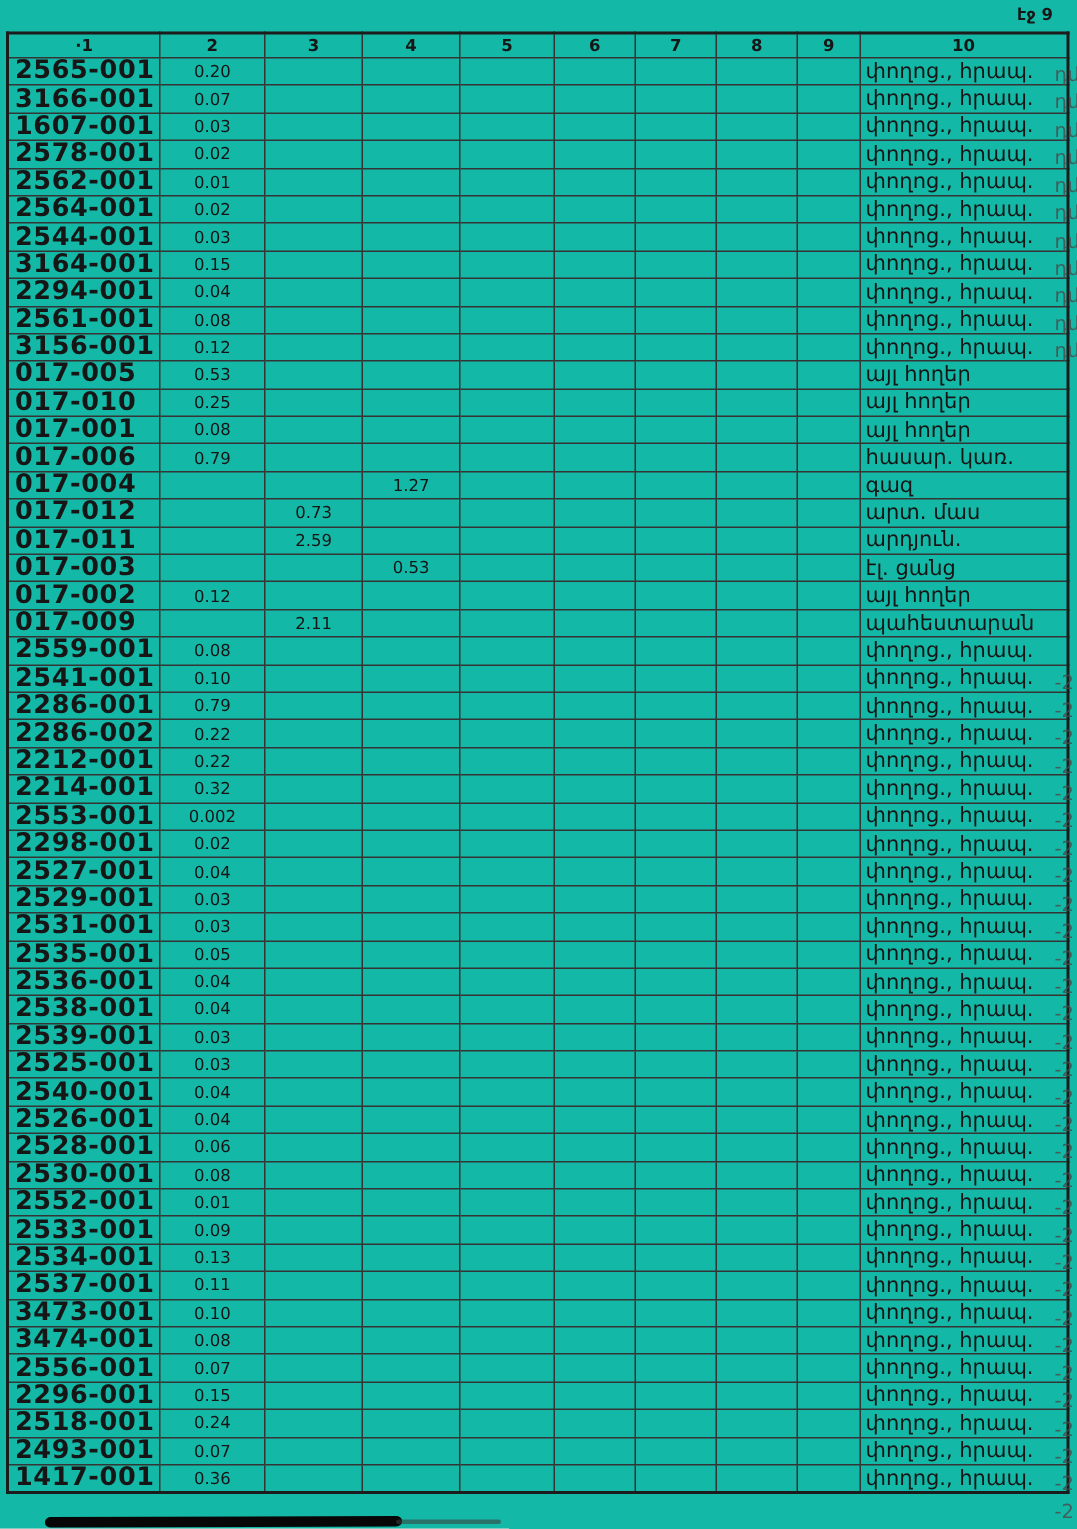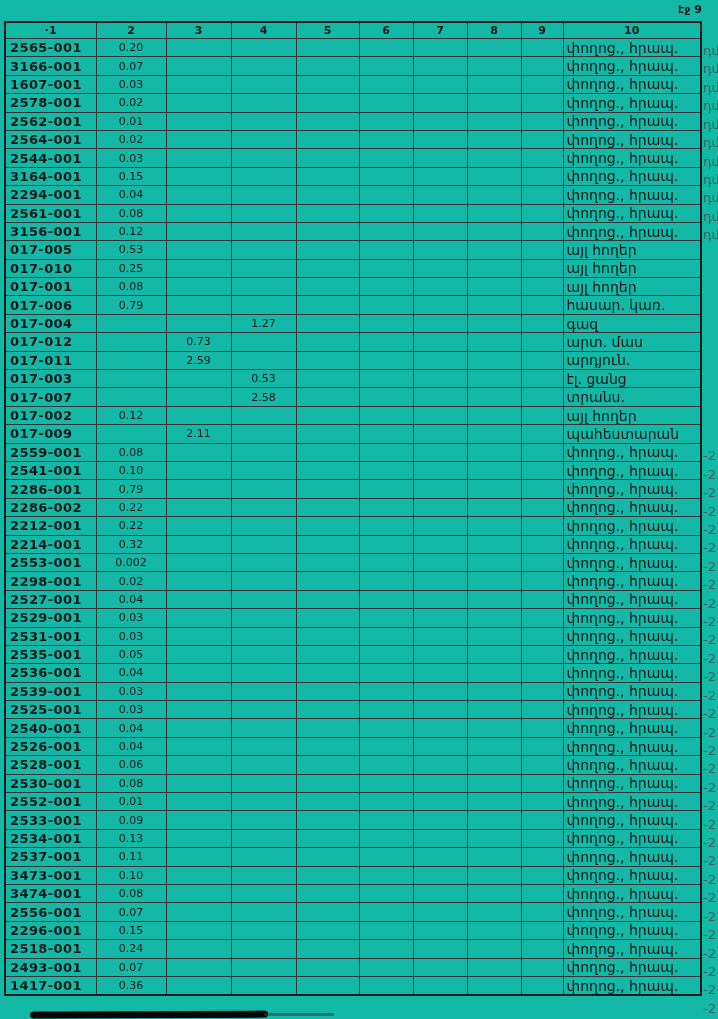--- a/index.html
+++ b/index.html
@@ -23,21 +23,21 @@
   table.grid th, table.grid td{
     border:1px solid #353535;
     font-size:11px;line-height:1;
     padding:0 3px;height:17.4px;
     overflow:hidden;white-space:nowrap;
   }
   table.grid th{
     text-align:center;font-weight:bold;height:15px;font-size:11px;
   }
   table.grid td{text-align:center;}
-  table.grid td.col1{text-align:left;padding-left:4px;letter-spacing:.4px;font-weight:bold;font-size:13px;}
+  table.grid td.col1{text-align:left;padding-left:4px;letter-spacing:.4px;font-weight:bold;font-size:17px;}
   table.grid td.col10{text-align:left;padding-left:3px;font-size:14px;}
   .marks-strip{
     position:absolute;left:701px;top:0;width:17px;height:1019px;
   }
   .mark{
     position:absolute;left:2px;
     font-size:13px;color:#4a4a4a;opacity:.8;
     white-space:nowrap;
   }
   .smudge{
@@ -307,32 +307,20 @@
           <td class="col3"></td>
           <td class="col4">0.53</td>
           <td class="col5"></td>
           <td class="col6"></td>
           <td class="col7"></td>
           <td class="col8"></td>
           <td class="col9"></td>
           <td class="col10">էլ. ցանց</td>
         </tr>
         <tr>
-          <td class="col1">017-007</td>
-          <td class="col2"></td>
-          <td class="col3"></td>
-          <td class="col4">2.58</td>
-          <td class="col5"></td>
-          <td class="col6"></td>
-          <td class="col7"></td>
-          <td class="col8"></td>
-          <td class="col9"></td>
-          <td class="col10">տրանս.</td>
-        </tr>
-        <tr>
           <td class="col1">017-002</td>
           <td class="col2">0.12</td>
           <td class="col3"></td>
           <td class="col4"></td>
           <td class="col5"></td>
           <td class="col6"></td>
           <td class="col7"></td>
           <td class="col8"></td>
           <td class="col9"></td>
           <td class="col10">այլ հողեր</td>
@@ -488,20 +476,32 @@
           <td class="col4"></td>
           <td class="col5"></td>
           <td class="col6"></td>
           <td class="col7"></td>
           <td class="col8"></td>
           <td class="col9"></td>
           <td class="col10">փողոց., հրապ.</td>
         </tr>
         <tr>
           <td class="col1">2536-001</td>
+          <td class="col2">0.04</td>
+          <td class="col3"></td>
+          <td class="col4"></td>
+          <td class="col5"></td>
+          <td class="col6"></td>
+          <td class="col7"></td>
+          <td class="col8"></td>
+          <td class="col9"></td>
+          <td class="col10">փողոց., հրապ.</td>
+        </tr>
+        <tr>
+          <td class="col1">2538-001</td>
           <td class="col2">0.04</td>
           <td class="col3"></td>
           <td class="col4"></td>
           <td class="col5"></td>
           <td class="col6"></td>
           <td class="col7"></td>
           <td class="col8"></td>
           <td class="col9"></td>
           <td class="col10">փողոց., հրապ.</td>
         </tr>

